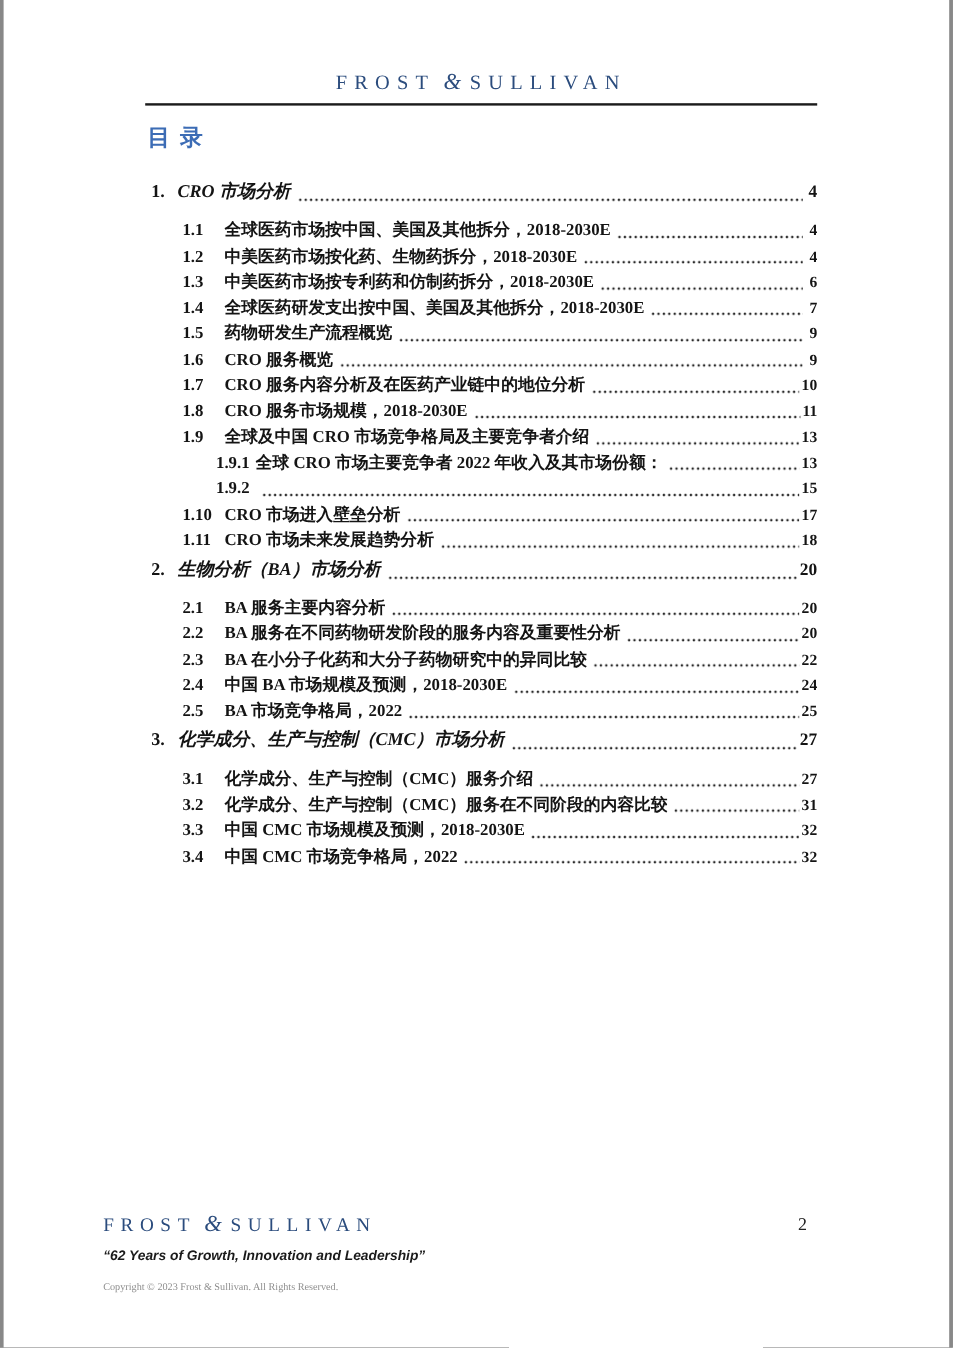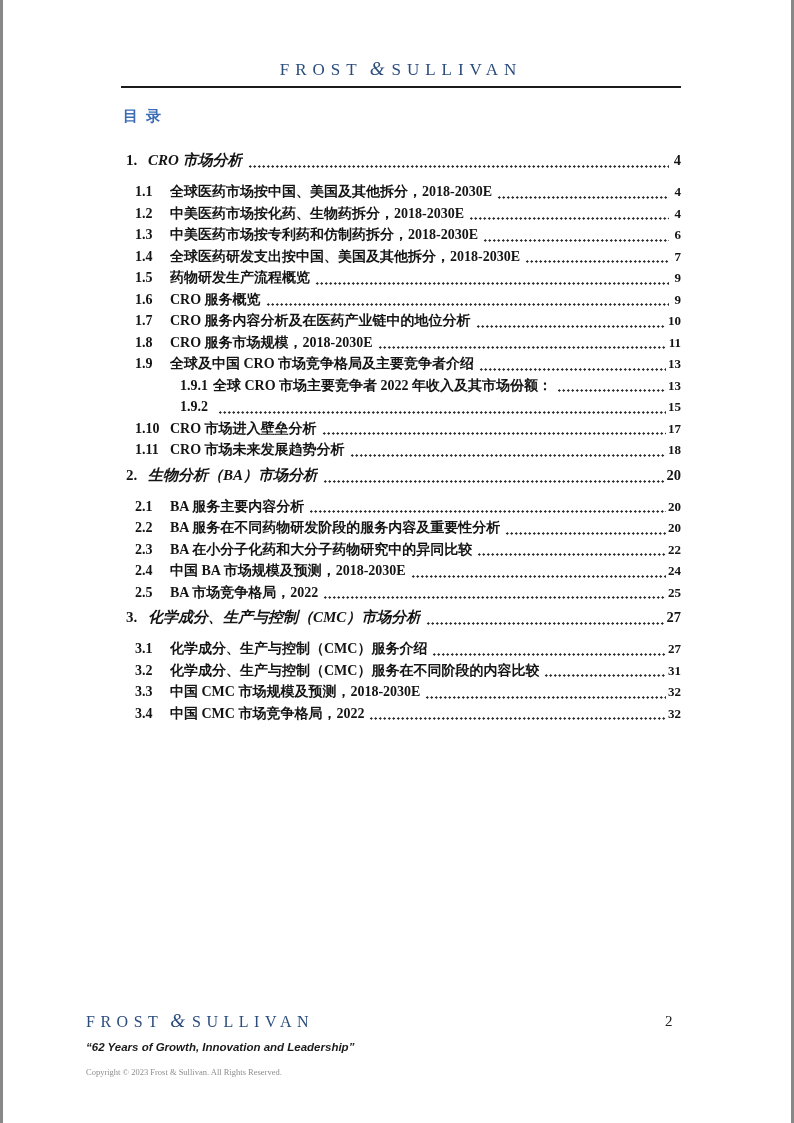--- a/index.html
+++ b/index.html
@@ -34,21 +34,21 @@
     margin: 0 7px;
     letter-spacing: 0;
   }
 
   
   .content {
     position: absolute;
     left: 118px; top: 96px; width: 560px;
   }
   .toc-title {
-    font-size: 15px;
+    font-size: 19px;
     font-weight: bold;
     color: #3c6cb5;
     letter-spacing: 8px;
     line-height: 24px;
     margin: 8px 0 20px 2px;
   }
   .toc-row {
     display: flex;
     align-items: baseline;
     line-height: 21.5px;
@@ -75,21 +75,21 @@
     line-height: 24px;
     height: 24px;
     margin: 2px 0 9px 0;
   }
   .toc-row.l1 .num { width: 22px; margin-left: 5px; font-style: normal; }
   .toc-row.l1 .ttl { font-style: italic; }
   .toc-row.l1 .pg  { font-size: 14.5px; }
 
   
   .toc-row.l2 { font-size: 14px; }
-  .toc-row.l2 .num { width: 35px; margin-left: 14px; }
+  .toc-row.l2 .num { width: 35px; margin-left: 31px; }
   .toc-row.l2 .pg  { font-size: 13px; }
 
   
   .toc-row.l3 { font-size: 14px; }
   .toc-row.l3 .num { width: 38px; margin-left: 54px; text-align: center; }
   .toc-row.l3 .pg  { font-size: 13px; }
 
   
   .footer { position: absolute; left: 83px; top: 1010px; }
   .footer .brand {

